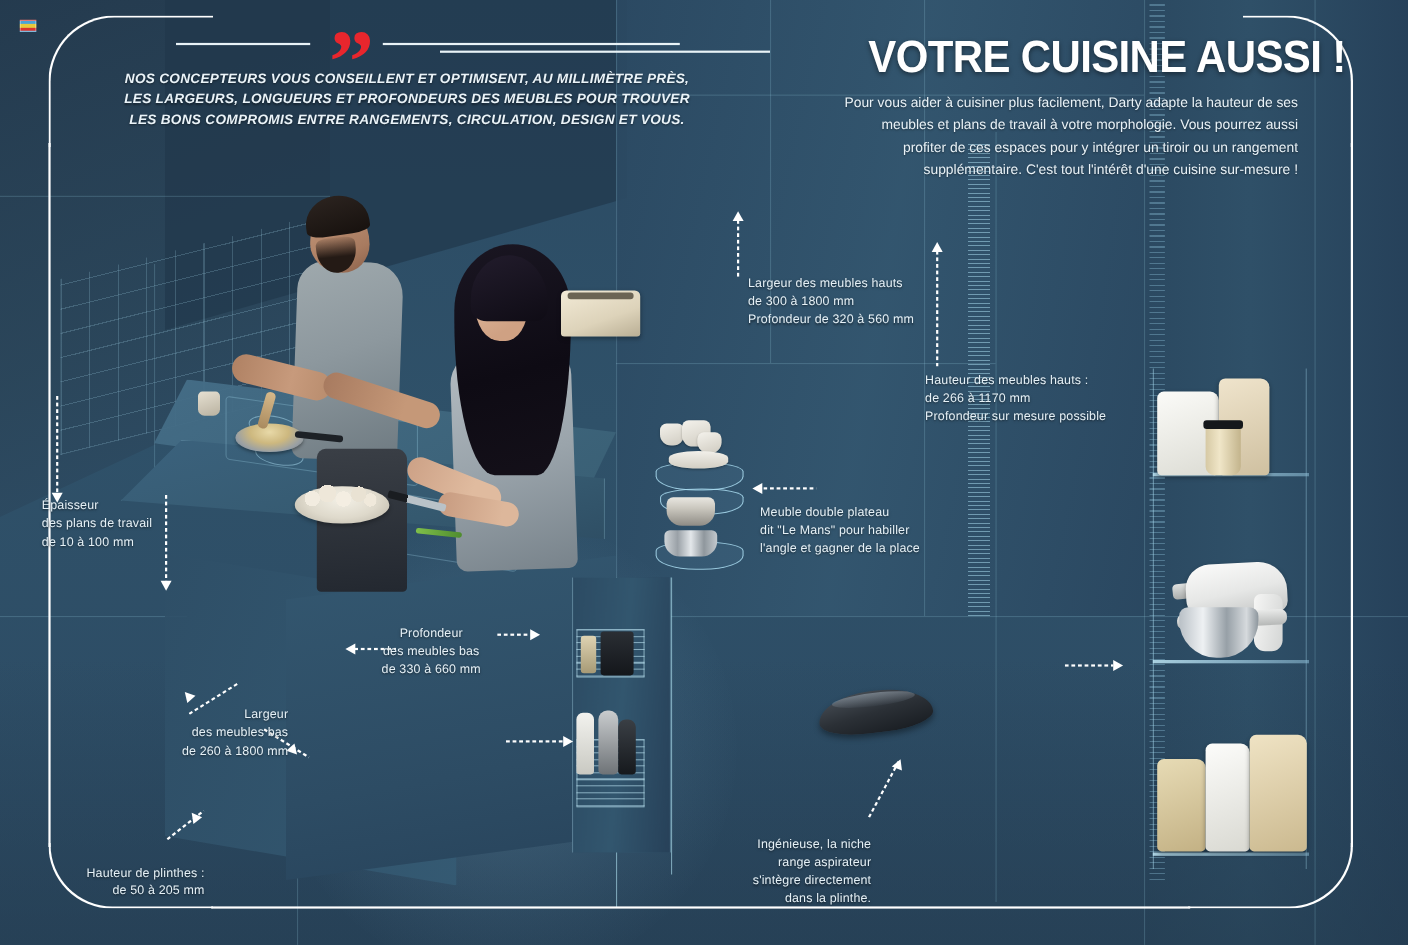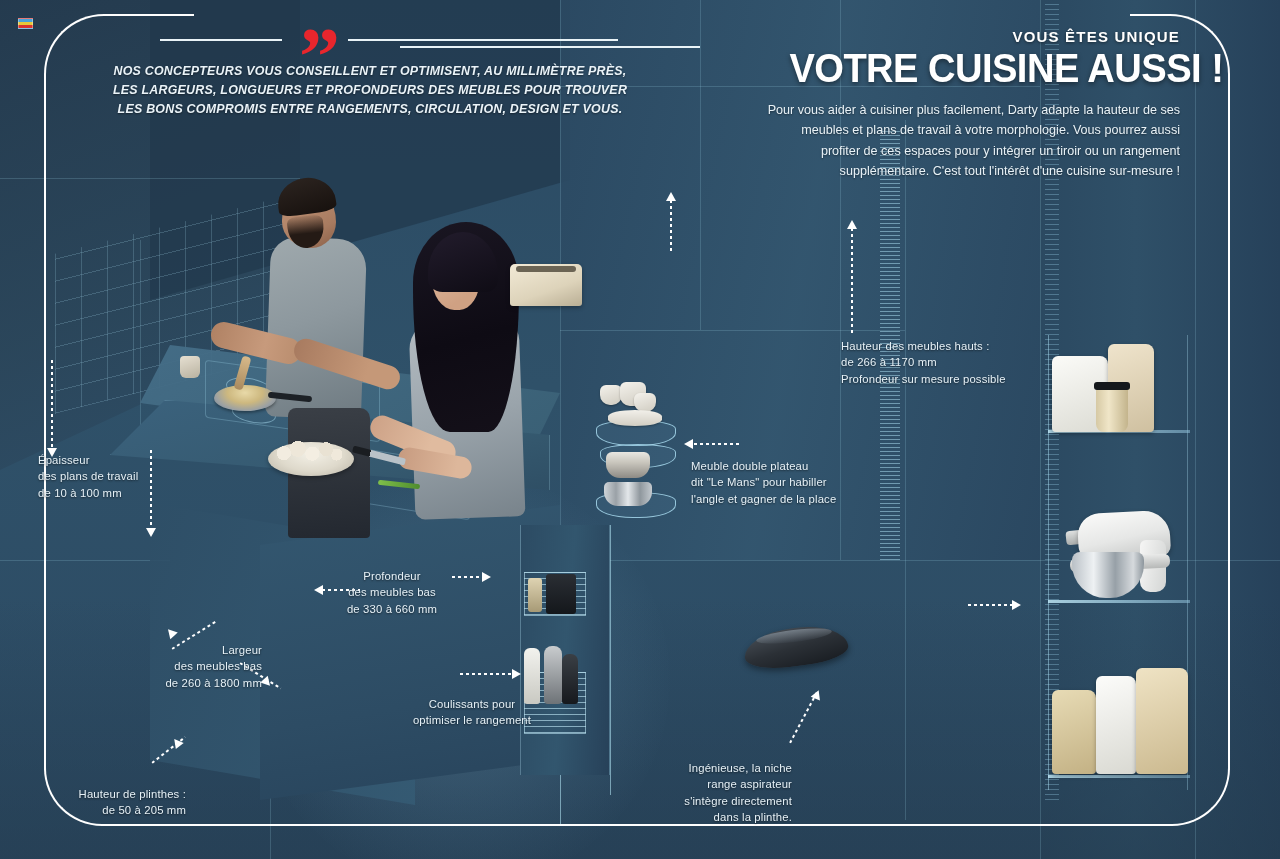--- a/index.html
+++ b/index.html
@@ -588,21 +588,20 @@
       <div class="quote-mark">”</div>
     </div>
     <div class="quote-text">NOS CONCEPTEURS VOUS CONSEILLENT ET OPTIMISENT,
 AU MILLIMÈTRE PRÈS, LES LARGEURS, LONGUEURS ET PROFONDEURS
 DES MEUBLES POUR TROUVER  LES BONS COMPROMIS ENTRE
 RANGEMENTS, CIRCULATION, DESIGN ET VOUS.</div>
   </div>
 
   <div class="head-wrap">
     <div class="head-rule"></div>
-    <div class="kicker">VOUS ÊTES UNIQUE</div>
     <div class="headline">VOTRE CUISINE AUSSI !</div>
     <div class="head-body">Pour vous aider à cuisiner plus facilement, Darty adapte la hauteur de ses meubles et plans de travail à votre morphologie. Vous pourrez aussi profiter de ces espaces pour y intégrer un tiroir ou un rangement supplémentaire. C'est tout l'intérêt d'une cuisine sur-mesure !</div>
   </div>
 
   <div class="dot-v" style="left:51px;top:360px;height:88px;"></div>
   <div class="arr arr-down" style="left:47px;top:448px;"></div>
   <div class="callout left" style="left:38px;top:452px;width:170px;">Épaisseur
 des plans de travail
 de 10 à 100 mm</div>
 
@@ -625,25 +624,26 @@
   <div class="dot-h" style="left:322px;top:589px;width:38px;"></div>
   <div class="arr arr-left" style="left:314px;top:585px;"></div>
   <div class="dot-h" style="left:452px;top:576px;width:30px;"></div>
   <div class="arr arr-right" style="left:482px;top:572px;"></div>
   <div class="callout center" style="left:316px;top:568px;width:152px;">Profondeur
 des meubles bas
 de 330 à 660 mm</div>
 
   <div class="dot-h" style="left:460px;top:673px;width:52px;"></div>
   <div class="arr arr-right" style="left:512px;top:669px;"></div>
-  <div class="callout center" style="left:396px;top:696px;width:152px;">Coulissants pour
-optimiser le rangement</div>
 
   <div class="dot-v" style="left:670px;top:200px;height:52px;"></div>
   <div class="arr arr-up" style="left:666px;top:192px;"></div>
+  <div class="callout left" style="left:680px;top:250px;width:230px;">Largeur des meubles hauts
+de 300 à 1800 mm
+Profondeur de 320 à 560 mm</div>
 
   <div class="dot-v" style="left:851px;top:228px;height:105px;"></div>
   <div class="arr arr-up" style="left:847px;top:220px;"></div>
   <div class="callout left" style="left:841px;top:338px;width:240px;">Hauteur des meubles hauts :
 de 266 à 1170 mm
 Profondeur sur mesure possible</div>
 
   <div class="dot-h" style="left:694px;top:443px;width:48px;"></div>
   <div class="arr arr-left" style="left:684px;top:439px;"></div>
   <div class="callout left" style="left:691px;top:458px;width:200px;">Meuble double plateau

